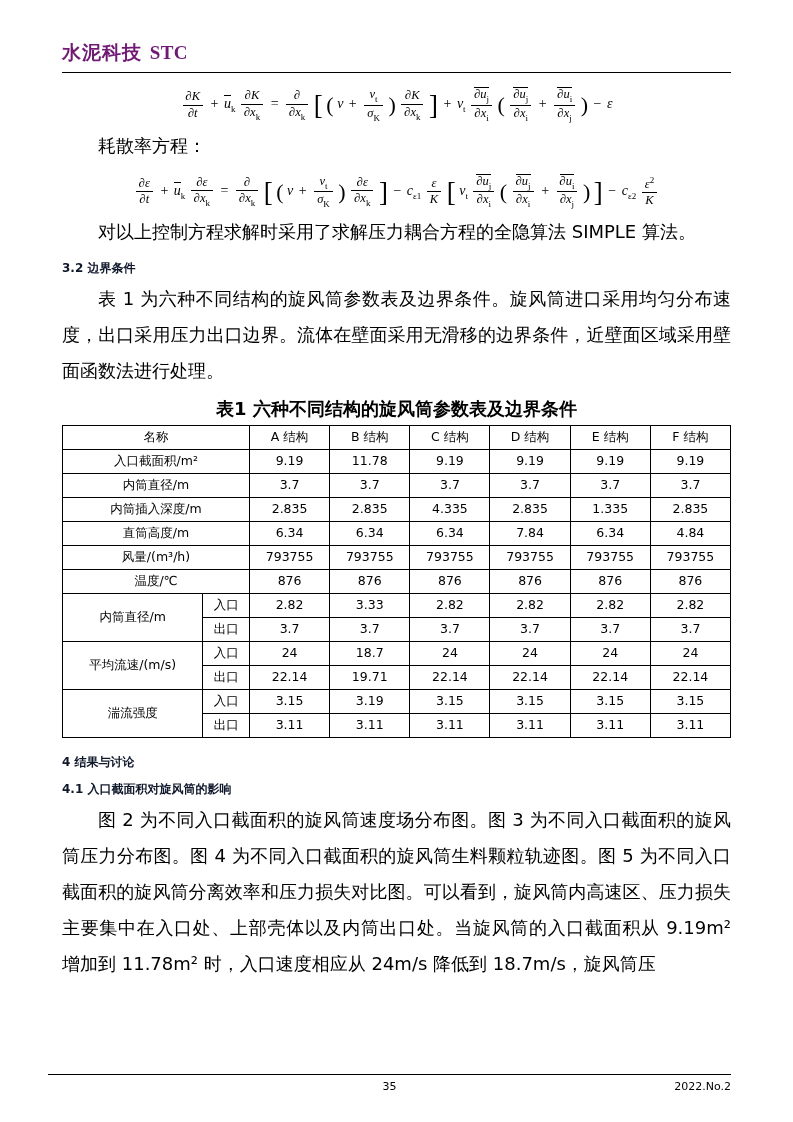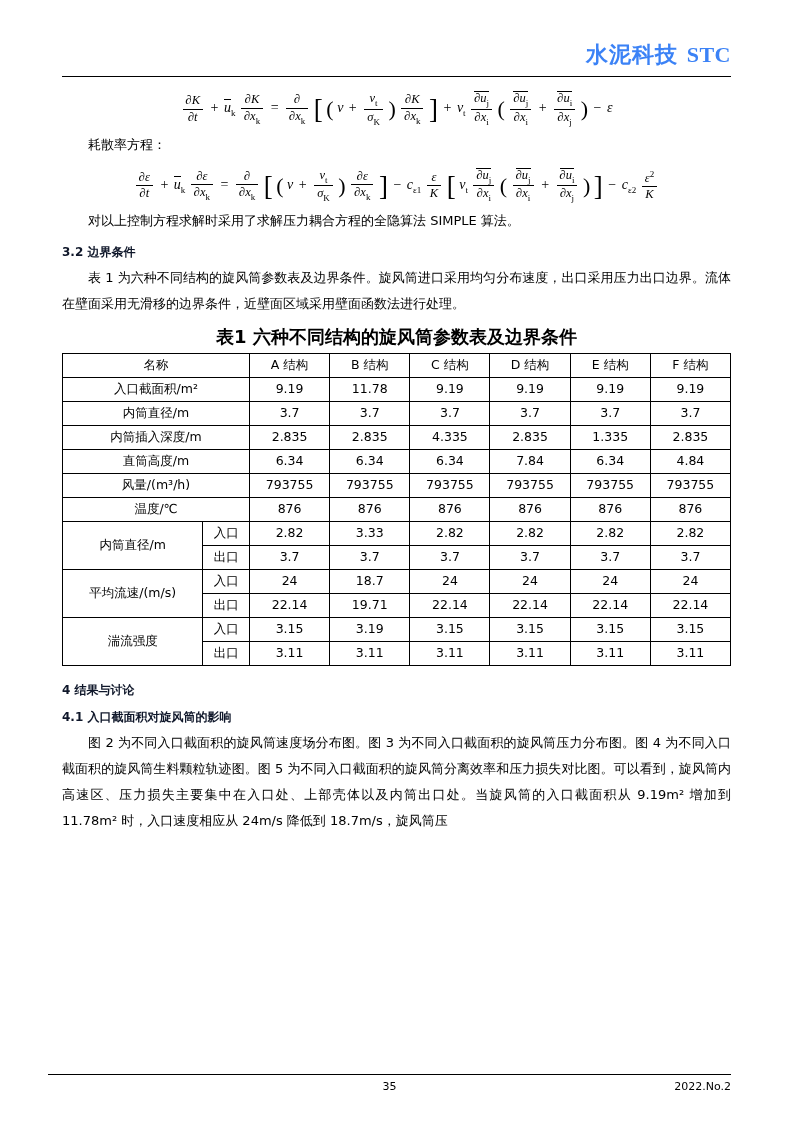--- a/index.html
+++ b/index.html
@@ -21,27 +21,27 @@
   }
   .content {
     position: absolute;
     left: 62px;
     right: 62px;
     top: 40px;
   }
 
   
   .doc-header {
-    text-align: right;
-    font-family: "DejaVu Sans", "Liberation Sans", sans-serif;
-    font-size: 22px;
+    text-align: left;
+    font-family: "DejaVu Sans", "Liberation Sans", sans-serif;
+    font-size: 19px;
     font-weight: bold;
     letter-spacing: 1px;
     padding-bottom: 6px;
-    color: #3b82f6;
+    color: #701a75;
   }
   .doc-header .stc {
     font-family: "Liberation Serif", serif;
     font-weight: bold;
     letter-spacing: 0.5px;
   }
   .header-rule {
     border-bottom: 1.5px solid #000;
     margin-bottom: 14px;
   }
@@ -105,21 +105,21 @@
     line-height: 1.1;
   }
   .op {
     font-style: normal;
     padding: 0 2px;
   }
 
   
   p.body-text {
     font-family: "DejaVu Sans", "Liberation Sans", sans-serif;
-    font-size: 13px;
+    font-size: 18px;
     line-height: 2.0;
     text-align: justify;
     margin: 2px 0;
     color: #000;
     text-indent: 2em;
   }
 
   h2.section {
     font-family: "DejaVu Sans", "Liberation Sans", sans-serif;
     font-size: 12px;

